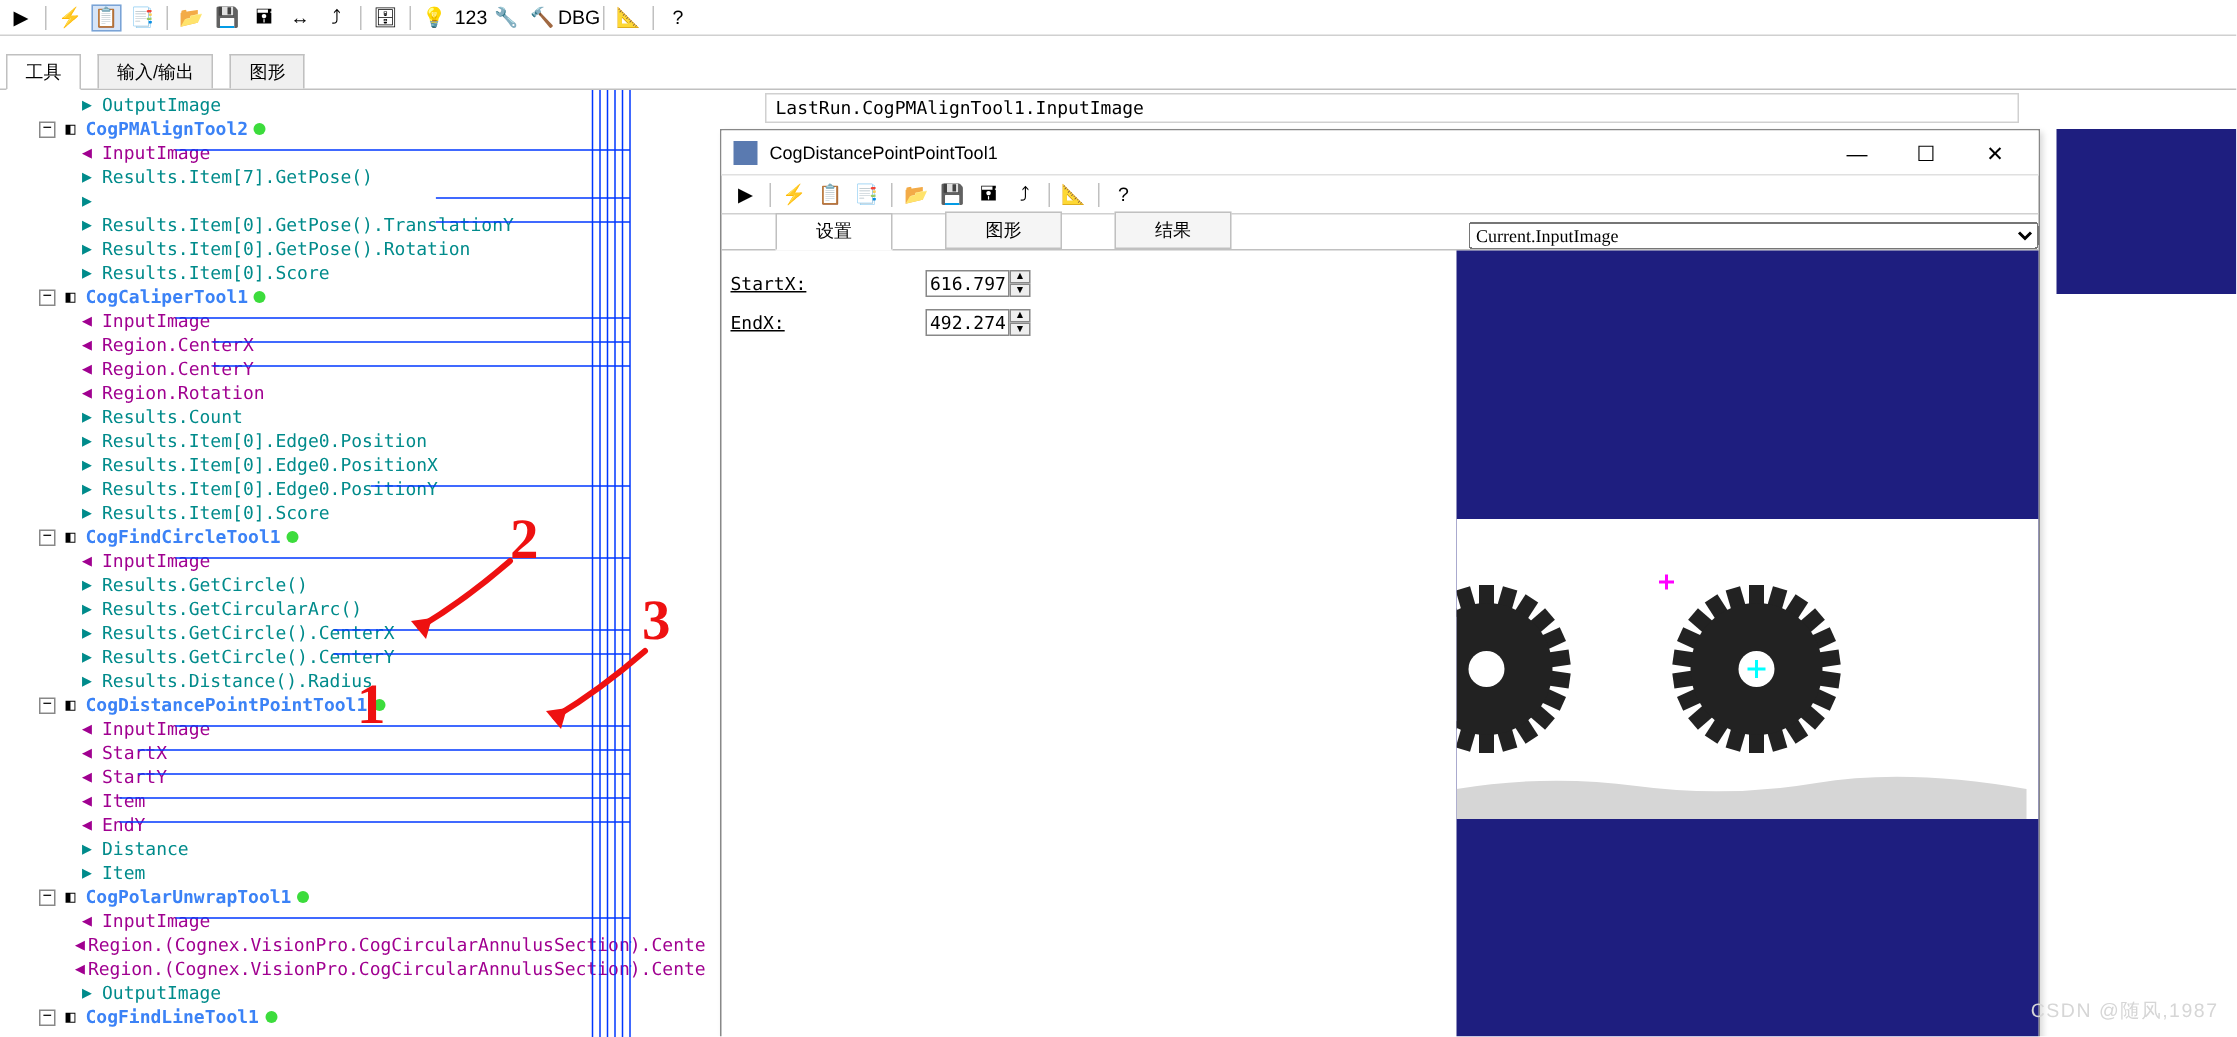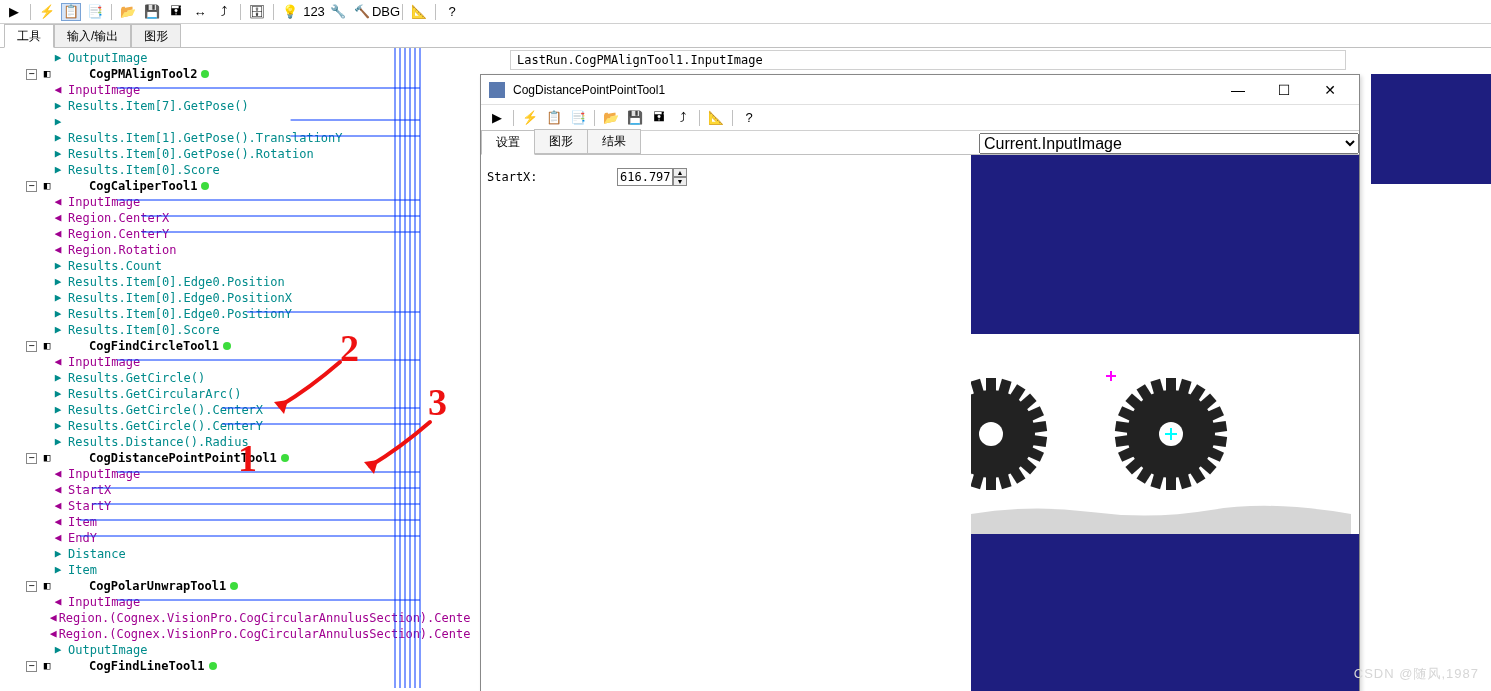--- a/index.html
+++ b/index.html
@@ -2,53 +2,53 @@
 <html><head>
 <meta charset="utf-8">
 <style>
   * { box-sizing: border-box; margin: 0; padding: 0; }
   body { font-family: "Microsoft YaHei", Arial, sans-serif; font-size: 12px; background: #fff; color: #000; overflow: hidden; }
   .app { display: flex; flex-direction: column; height: 691px; width: 1491px; }
   .toolbar { display: flex; gap: 4px; padding: 2px 4px; border-bottom: 1px solid #d0d0d0; align-items: center; height: 24px; }
   .tb-btn { width: 20px; height: 18px; display: flex; align-items: center; justify-content: center; cursor: pointer; font-size: 13px; }
   .tb-btn.sel { border: 1px solid #7aa3d6; background: #d6e5f8; }
   .tb-sep { width: 1px; height: 16px; background: #c0c0c0; margin: 0 2px; }
-  .tabs { display: flex; gap: 0; border-bottom: 1px solid #c0c0c0; padding-left: 4px; height: 24px; }
+  .tabs { display: flex; gap: 11px; border-bottom: 1px solid #c0c0c0; padding-left: 4px; height: 24px; margin-top: 12px; }
   .tab { padding: 3px 12px; border: 1px solid #c0c0c0; border-bottom: none; background: #f0f0f0; cursor: pointer; }
   .tab.active { background: #fff; border-bottom: 1px solid #fff; margin-bottom: -1px; }
   .content { flex: 1; display: flex; position: relative; overflow: hidden; }
   .tree-pane { width: 470px; overflow: auto; padding: 2px 0 2px 10px; position: relative; }
   .tree { font-family: "SimSun", monospace; font-size: 12px; line-height: 16px; position: relative; }
   .tree-node { display: flex; align-items: center; height: 16px; white-space: nowrap; }
   .expander { width: 11px; height: 11px; border: 1px solid #888; display: flex; align-items: center; justify-content: center; font-size: 10px; margin-right: 2px; cursor: pointer; background: #fff; }
   .node-icon { width: 16px; height: 16px; display: flex; align-items: center; justify-content: center; font-size: 11px; margin-right: 2px; }
-  .tool-name { color: #000000; font-weight: bold; margin-left: 32px; }
+  .tool-name { color: #3b82f6; font-weight: bold; }
   .green-dot { width: 8px; height: 8px; border-radius: 50%; background: #3cdc3c; display: inline-block; margin-left: 4px; }
   .output-text { color: #008b8b; }
   .input-text { color: #a00090; }
   .indent1 { padding-left: 16px; }
   .indent2 { padding-left: 40px; }
   .right-area { flex: 1; position: relative; background: #fff; }
   .right-label { position: absolute; left: 40px; top: 2px; font-family: "SimSun", monospace; background: #fff; border: 1px solid #d0d0d0; padding: 2px 6px; width: 836px; }
   .subwindow { position: absolute; left: 10px; top: 26px; width: 880px; height: 640px; border: 1px solid #888; background: #fff; display: flex; flex-direction: column; box-shadow: 2px 2px 4px rgba(0,0,0,0.15); }
   .sub-titlebar { height: 30px; display: flex; align-items: center; padding: 0 8px; background: #fff; border-bottom: 1px solid #e0e0e0; }
   .sub-titlebar .pico { width: 16px; height: 16px; background: #5a7ab0; margin-right: 8px; }
   .sub-title { flex: 1; font-size: 12px; }
   .win-btns { display: flex; gap: 4px; }
   .win-btn { width: 42px; height: 26px; display: flex; align-items: center; justify-content: center; cursor: pointer; font-size: 14px; }
   .sub-toolbar { height: 26px; display: flex; align-items: center; padding: 0 6px; gap: 4px; border-bottom: 1px solid #d0d0d0; }
   .sub-tabs { height: 24px; display: flex; border-bottom: 1px solid #c0c0c0; align-items: flex-end; }
-  .sub-tab { padding: 3px 14px; border: 1px solid #c0c0c0; background: #f5f5f5; cursor: pointer; margin-right: -1px; }
+  .sub-tab { padding: 3px 26px; border: 1px solid #c0c0c0; background: #f5f5f5; cursor: pointer; margin-right: -1px; margin-left: 36px; }
   .sub-tab.active { background: #fff; border-bottom: 1px solid #fff; margin-bottom: -1px; }
   .sub-image-select { margin-left: auto; width: 380px; }
-  .sub-image-select select { width: 100%; font-family: Liberation Sans, sans-serif; font-size: 16px; }
+  .sub-image-select select { width: 100%; font-family: Liberation Serif, serif; font-size: 12px; }
   .sub-body { flex: 1; display: flex; }
   .form-area { width: 490px; padding: 10px 6px; }
   .form-row { display: flex; align-items: center; height: 24px; margin-bottom: 2px; }
-  .form-label { width: 130px; font-family: "SimSun", monospace; }
+  .form-label { width: 130px; font-family: "SimSun", monospace; text-decoration: underline; }
   .spinner { display: flex; align-items: center; }
   .spinner input { width: 56px; text-align: right; font-family: "SimSun", monospace; font-size: 12px; padding: 1px 2px; border: 1px solid #888; }
   .spinner-btns { display: flex; flex-direction: column; }
   .spinner-btns button { width: 14px; height: 9px; font-size: 7px; line-height: 6px; padding: 0; border: 1px solid #888; background: #eee; cursor: pointer; }
   .image-area { flex: 1; background: #1e1e7f; display: flex; align-items: center; justify-content: center; position: relative; overflow: hidden; }
   .image-strip { width: 100%; height: 200px; background: #fff; position: relative; display:flex; align-items:center;}
   .watermark { position: absolute; right: 12px; bottom: 8px; color: #d6d6d6; font-size: 13px; letter-spacing: 1px; pointer-events: none; }
   .blue-strip { position: absolute; right: 0; top: 26px; width: 120px; height: 110px; background: #1e1e7f; }
   
   .annot { position: absolute; color: #e11; font-family: "Comic Sans MS", cursive; font-size: 38px; font-weight: bold; pointer-events: none; }
@@ -114,21 +114,21 @@
           </div>
           <div class="tree-node indent2">
             <div class="node-icon" style="color: rgb(0, 139, 139);">▶</div>
             <span class="output-text">Results.Item[7].GetPose()</span>
           </div>
           <div class="tree-node indent2">
             <div class="node-icon" style="color: rgb(0, 139, 139);">▶</div>
           </div>
           <div class="tree-node indent2">
             <div class="node-icon" style="color: rgb(0, 139, 139);">▶</div>
-            <span class="output-text">Results.Item[1].GetPose().TranslationY</span>
+            <span class="output-text">Results.Item[0].GetPose().TranslationY</span>
           </div>
           <div class="tree-node indent2">
             <div class="node-icon" style="color: rgb(0, 139, 139);">▶</div>
             <span class="output-text">Results.Item[0].GetPose().Rotation</span>
           </div>
           <div class="tree-node indent2">
             <div class="node-icon" style="color: rgb(0, 139, 139);">▶</div>
             <span class="output-text">Results.Item[0].Score</span>
           </div>
           <div class="tree-node indent1">
@@ -345,20 +345,30 @@
           <div class="sub-image-select">
             <select><option>Current.InputImage</option></select>
           </div>
         </div>
         <div class="sub-body">
           <div class="form-area">
             <div class="form-row">
               <div class="form-label">StartX:</div>
               <div class="spinner">
                   <input value="616.797" style="">
+                  <div class="spinner-btns">
+                    <button>▲</button>
+                    <button>▼</button>
+                  </div>
+                </div>
+            </div>
+            <div class="form-row">
+              <div class="form-label">EndX:</div>
+              <div class="spinner">
+                  <input value="492.274" style="">
                   <div class="spinner-btns">
                     <button>▲</button>
                     <button>▼</button>
                   </div>
                 </div>
             </div>
           </div>
           <div class="image-area">
             <div class="image-strip">
 

